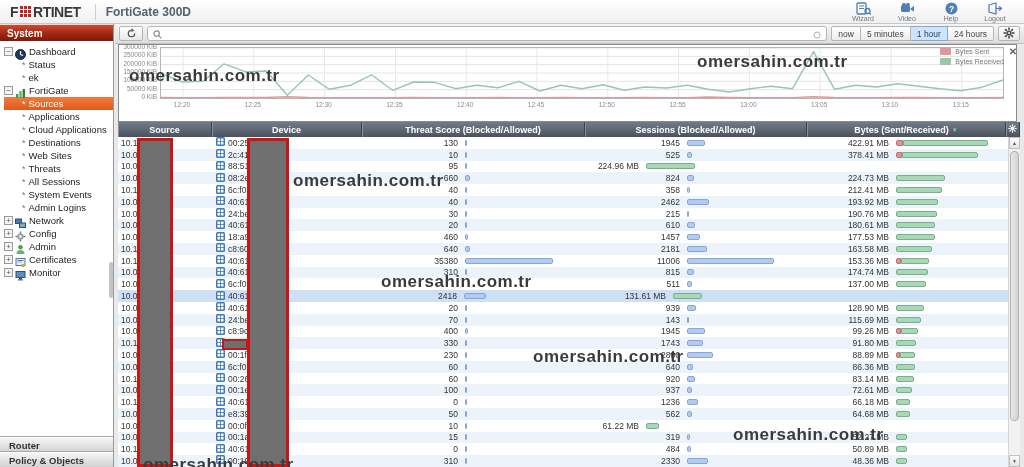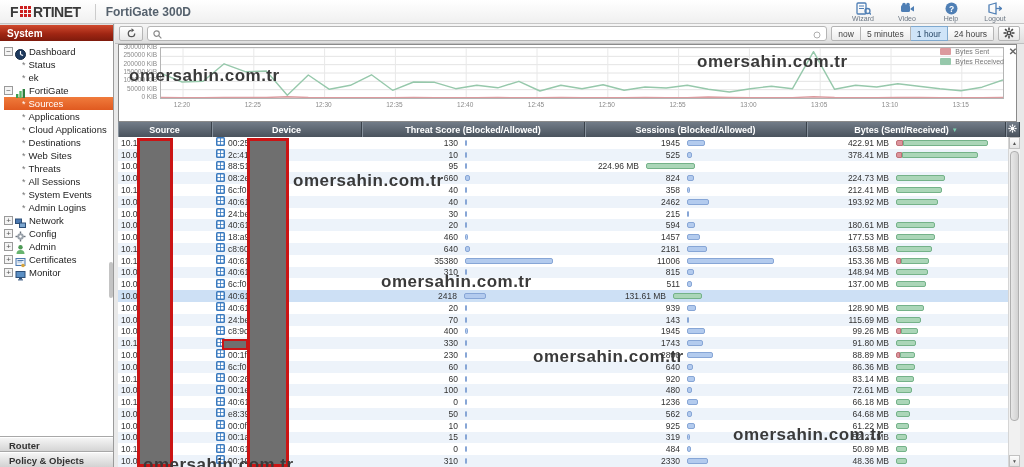--- a/index.html
+++ b/index.html
@@ -679,20 +679,26 @@
               <span class="barwrap">
                 <span class="bar-blue" style="width:1.5px"></span>
               </span>
             </div>
             <div class="cell c-sessions">
               <span class="numbox">215</span>
               <span class="barwrap">
                 <span class="bar-blue" style="width:2px"></span>
               </span>
             </div>
+            <div class="cell c-bytes">
+              <span class="numbox">190.76 MB</span>
+              <span class="barwrap">
+                <span class="bar-green alone" style="width:41.498001938946814px"></span>
+              </span>
+            </div>
           </div>
           <div class="trow even">
             <div class="cell c-source">10.0.</div>
             <div class="cell c-device">
               <span class="dev-icon"><svg width="9" height="9" viewBox="0 0 9 9">
                   <rect x="0" y="0" width="9" height="9" rx="1.5" fill="#3a7abf"></rect>
                   <g fill="#fff">
                     <rect x="1.5" y="1.5" width="2.6" height="2.6"></rect>
                     <rect x="4.9" y="1.5" width="2.6" height="2.6"></rect>
                     <rect x="1.5" y="4.9" width="2.6" height="2.6"></rect>
@@ -701,21 +707,21 @@
                 </svg></span>
               <span>40:61:</span>
             </div>
             <div class="cell c-threat">
               <span class="numbox">20</span>
               <span class="barwrap">
                 <span class="bar-blue" style="width:1.5px"></span>
               </span>
             </div>
             <div class="cell c-sessions">
-              <span class="numbox">594</span>
+              <span class="numbox">610</span>
               <span class="barwrap">
                 <span class="bar-blue" style="width:8.236363636363636px"></span>
               </span>
             </div>
             <div class="cell c-bytes">
               <span class="numbox">180.61 MB</span>
               <span class="barwrap">
                 <span class="bar-green alone" style="width:39.28996713248682px"></span>
               </span>
             </div>
@@ -840,21 +846,21 @@
                 <span class="bar-blue" style="width:2.2142857142857144px"></span>
               </span>
             </div>
             <div class="cell c-sessions">
               <span class="numbox">815</span>
               <span class="barwrap">
                 <span class="bar-blue" style="width:7.409090909090909px"></span>
               </span>
             </div>
             <div class="cell c-bytes">
-              <span class="numbox">148.94 MB</span>
+              <span class="numbox">174.74 MB</span>
               <span class="barwrap">
                 <span class="bar-green alone" style="width:32.400463455581566px"></span>
               </span>
             </div>
           </div>
           <div class="trow odd">
             <div class="cell c-source">10.0.</div>
             <div class="cell c-device">
               <span class="dev-icon"><svg width="9" height="9" viewBox="0 0 9 9">
                   <rect x="0" y="0" width="9" height="9" rx="1.5" fill="#3a7abf"></rect>
@@ -1157,21 +1163,21 @@
                 </svg></span>
               <span>00:1e:</span>
             </div>
             <div class="cell c-threat">
               <span class="numbox">100</span>
               <span class="barwrap">
                 <span class="bar-blue" style="width:1.5px"></span>
               </span>
             </div>
             <div class="cell c-sessions">
-              <span class="numbox">480</span>
+              <span class="numbox">937</span>
               <span class="barwrap">
                 <span class="bar-blue" style="width:5.463636363636364px"></span>
               </span>
             </div>
             <div class="cell c-bytes">
               <span class="numbox">72.61 MB</span>
               <span class="barwrap">
                 <span class="bar-green alone" style="width:15.7956066302523px"></span>
               </span>
             </div>
@@ -1253,26 +1259,20 @@
                     <rect x="1.5" y="4.9" width="2.6" height="2.6"></rect>
                     <rect x="4.9" y="4.9" width="2.6" height="2.6"></rect>
                   </g>
                 </svg></span>
               <span>00:0f:</span>
             </div>
             <div class="cell c-threat">
               <span class="numbox">10</span>
               <span class="barwrap">
                 <span class="bar-blue" style="width:1.5px"></span>
-              </span>
-            </div>
-            <div class="cell c-sessions">
-              <span class="numbox">925</span>
-              <span class="barwrap">
-                <span class="bar-blue" style="width:8.409090909090908px"></span>
               </span>
             </div>
             <div class="cell c-bytes">
               <span class="numbox">61.22 MB</span>
               <span class="barwrap">
                 <span class="bar-green alone" style="width:13.31782175876664px"></span>
               </span>
             </div>
           </div>
           <div class="trow even">

